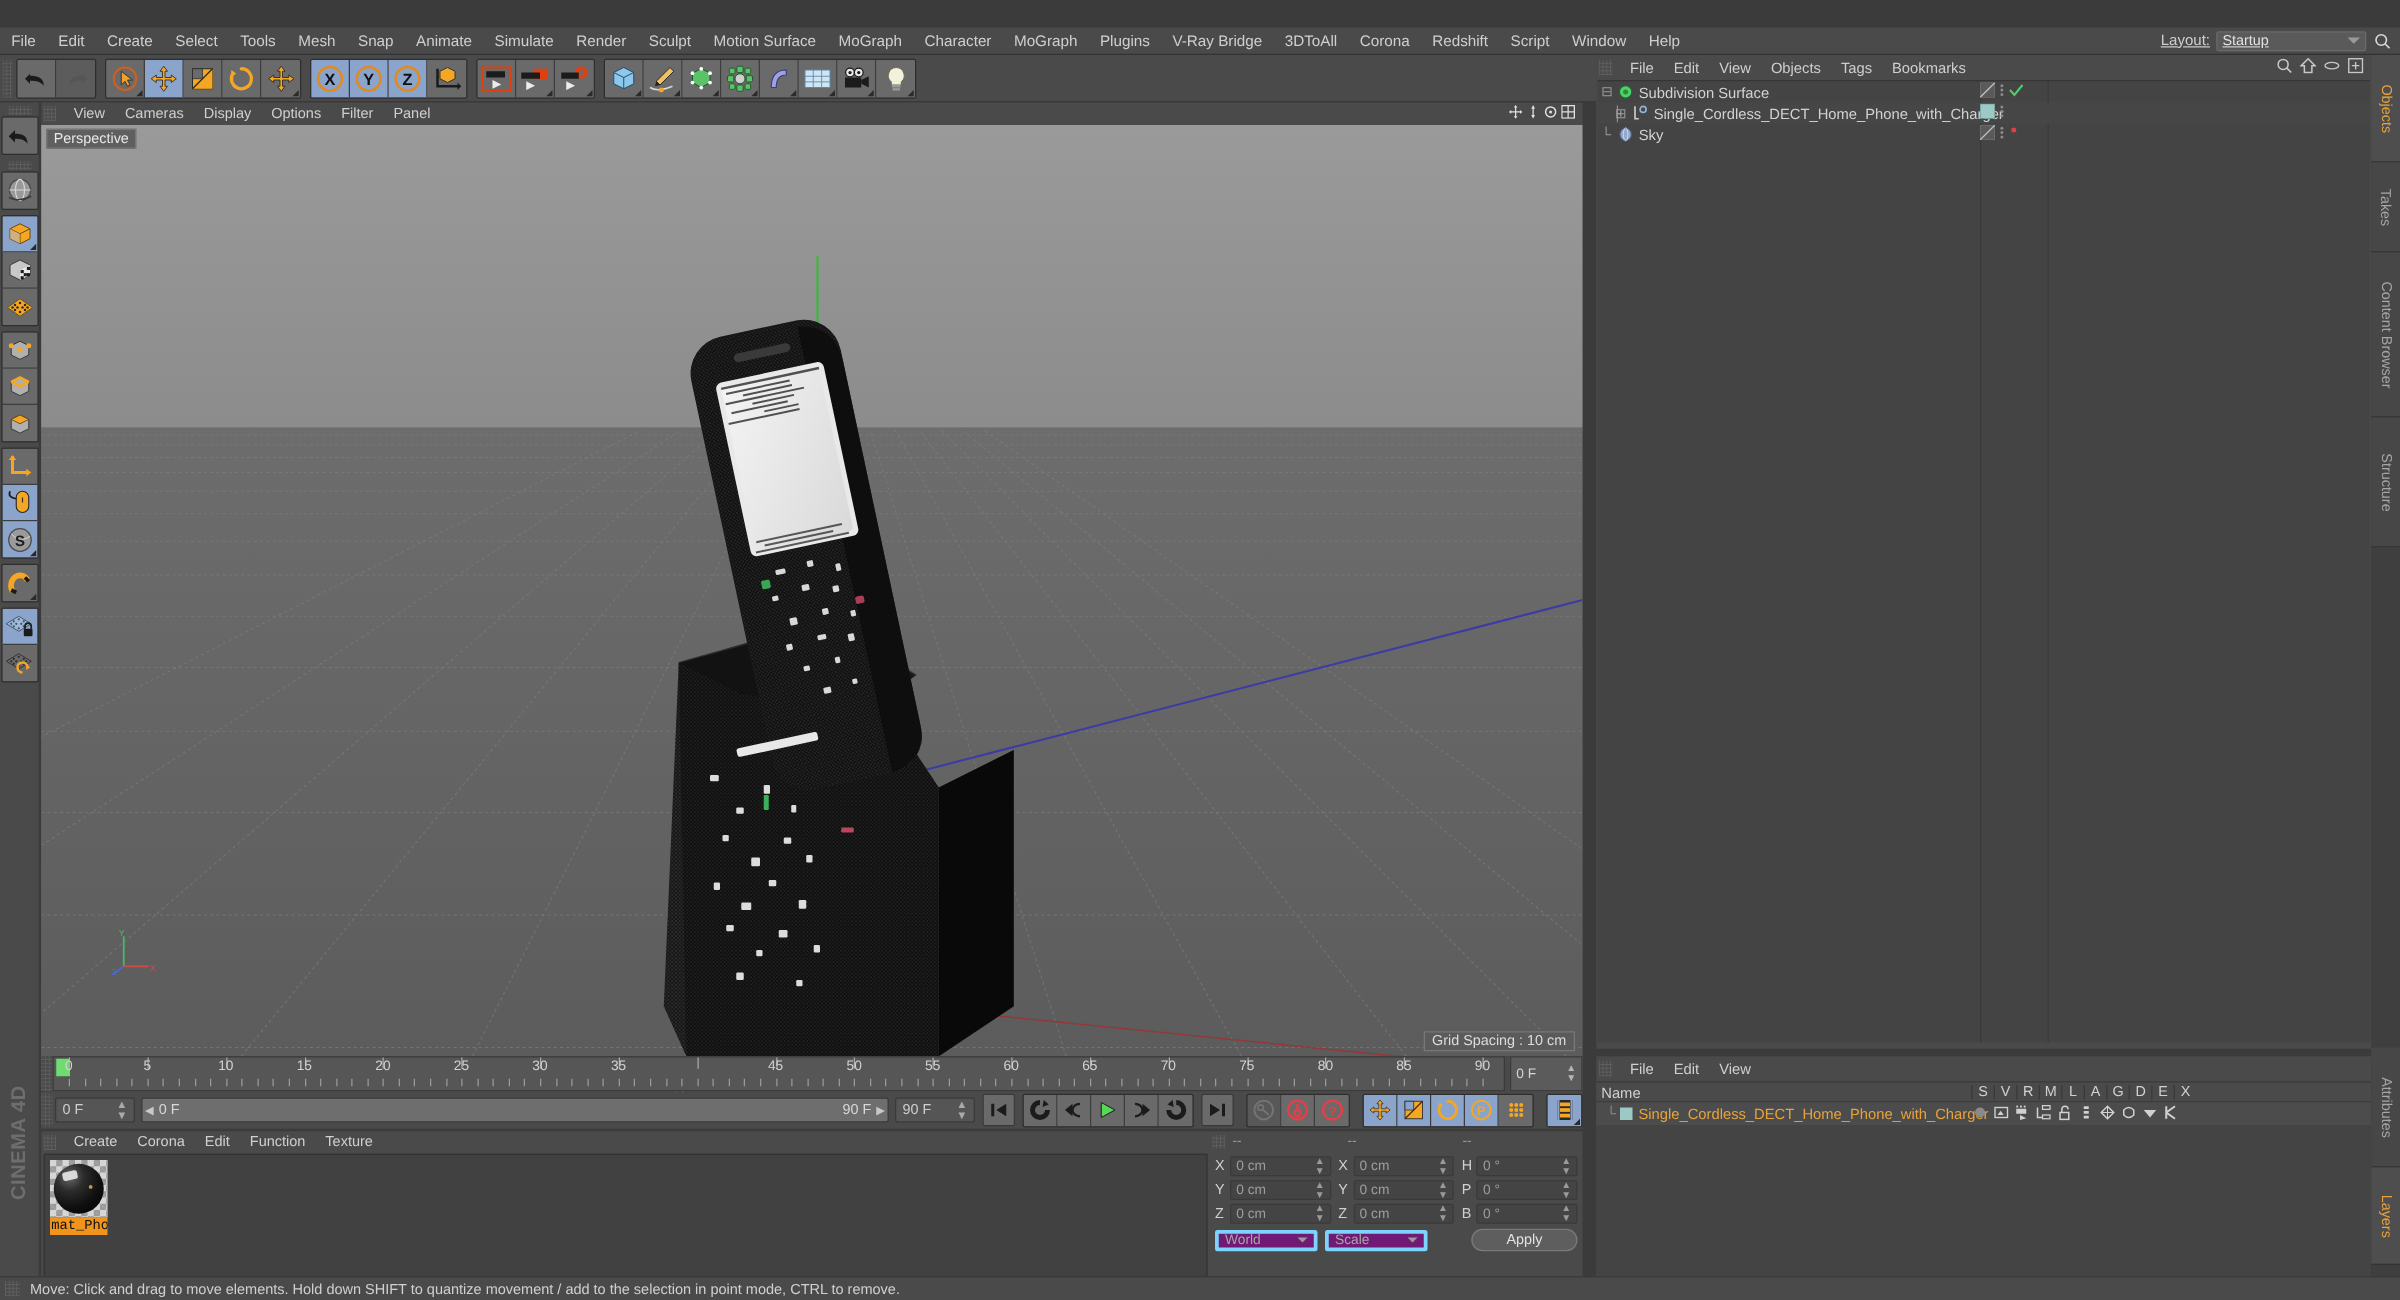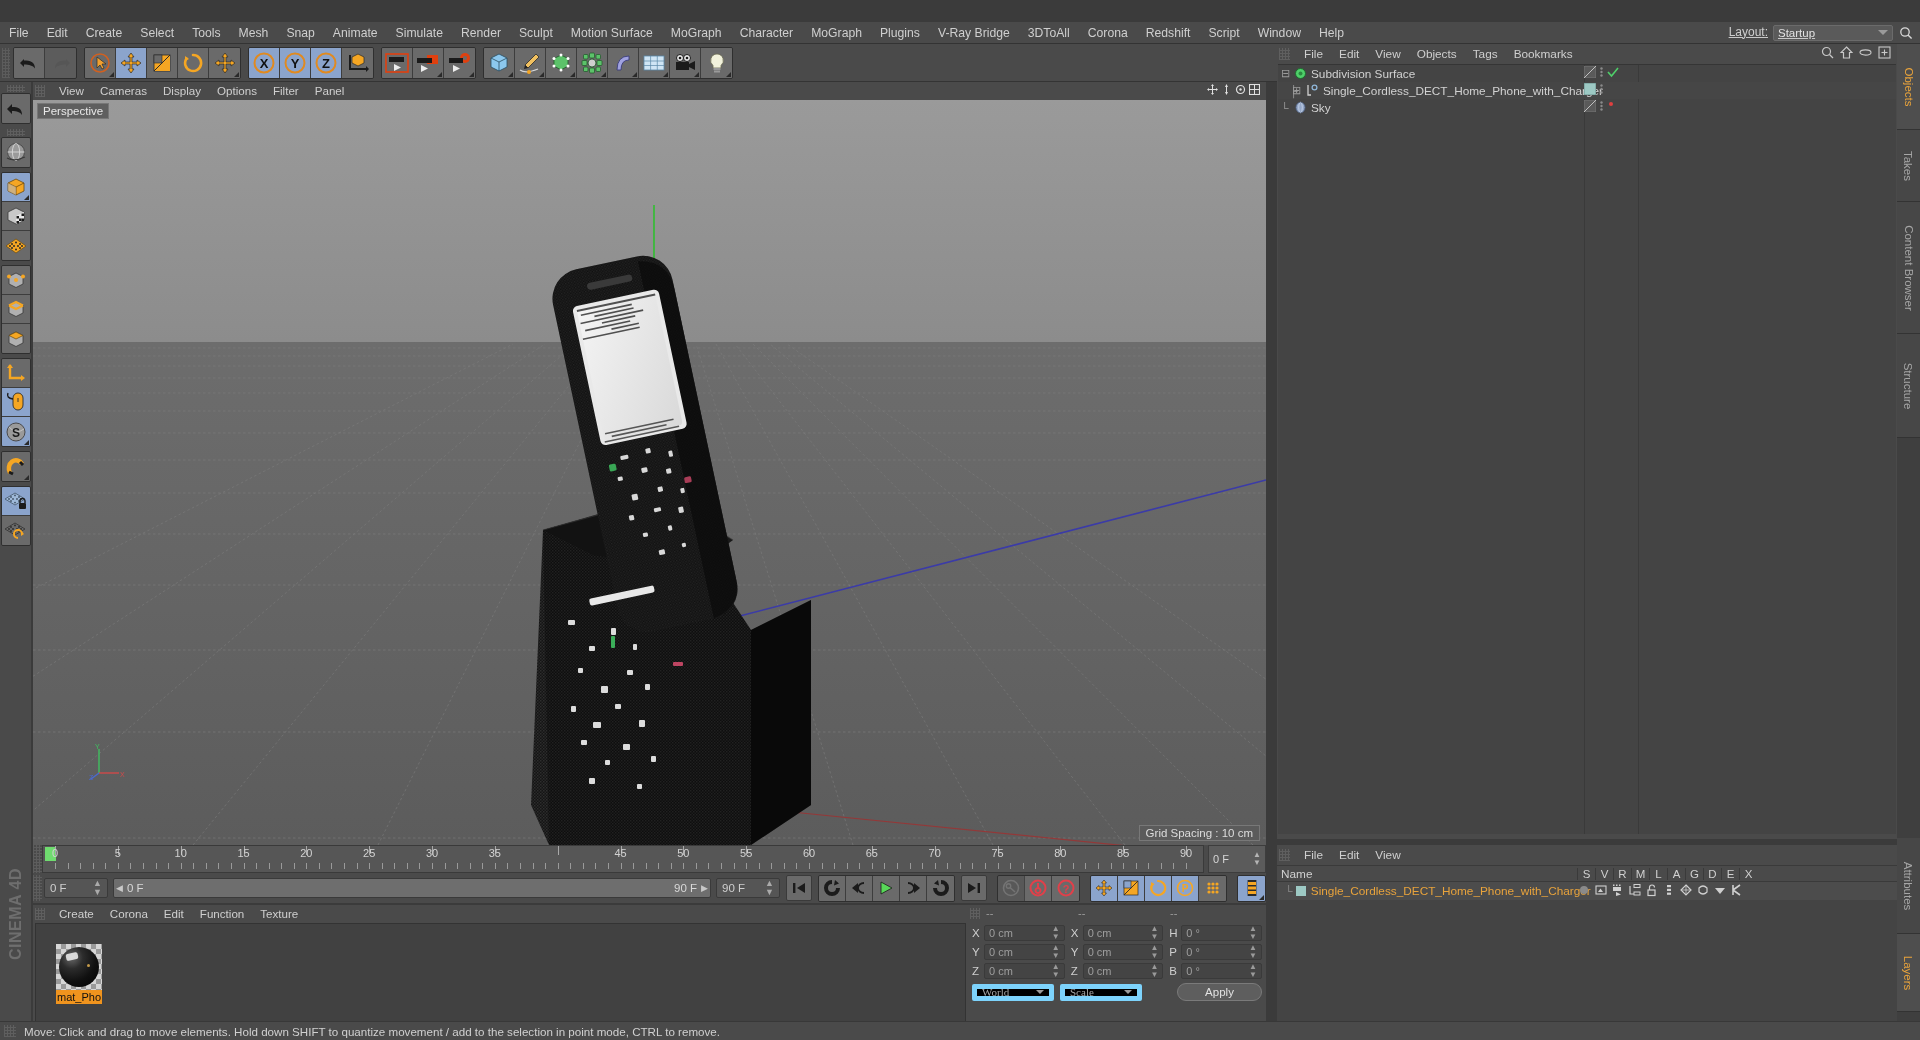--- a/index.html
+++ b/index.html
@@ -169,21 +169,21 @@
   .matmgr{
     position:absolute; left:33px; top:905px; width:935px; height:130px;
     background:#4a4a4a;
   }
   .mm-hdr{ height:18px;display:flex;align-items:center;padding-left:2px;}
   .mm-hdr .g{ width:10px;height:12px;
     background-image:repeating-linear-gradient(0deg,#6e6e6e 0 1px,transparent 1px 3px),
                      repeating-linear-gradient(90deg,#6e6e6e 0 1px,transparent 1px 3px);
     background-size:3px 3px;opacity:.6;margin-right:6px;}
   .mm-hdr .mi{ padding:0 8px;font-size:11.6px;color:#cfcfcf;line-height:18px;}
-  .mm-body{ margin:0 2px; height:108px; background:#414141; border:1px solid #333; padding:20px;}
+  .mm-body{ margin:0 2px; height:108px; background:#414141; border:1px solid #333; padding:4px;font-family:Liberation Mono, monospace;}
   .mat{ width:46px; }
   .mat .sw{
     width:46px;height:46px;
     background-image:
       linear-gradient(45deg,#9a9a9a 25%,transparent 25%,transparent 75%,#9a9a9a 75%),
       linear-gradient(45deg,#9a9a9a 25%,transparent 25%,transparent 75%,#9a9a9a 75%);
     background-size:10px 10px; background-position:0 0,5px 5px; background-color:#d6d6d6;
     display:flex;align-items:center;justify-content:center;
   }
   .mat .ball{
@@ -210,22 +210,22 @@
                      repeating-linear-gradient(90deg,#6e6e6e 0 1px,transparent 1px 3px);
     background-size:3px 3px;opacity:.6;margin-right:6px;}
   .co-hdr .lab{ font-size:11px;color:#9d9d9d;width:92px;}
   .co-body{ margin:0 2px;padding:3px 2px;}
   .co-row{ display:flex;align-items:center;height:17px;margin-bottom:2px;}
   .co-ax{ width:12px;font-size:11.5px;color:#cfcfcf;text-align:left;}
   .co-in{ flex:1;height:16px;background:#444;border:1px solid #3a3a3a;border-radius:2px;
           display:flex;align-items:center;padding:0 4px;font-size:11px;color:#9e9e9e;margin-right:6px;}
   .co-in .sp{margin-left:auto;color:#9a9a9a;font-size:8px;line-height:8px;}
   .co-foot{ display:flex;align-items:center;gap:6px;margin-top:4px;}
-  .co-sel{ width:82px;height:17px;background:#000000;border:5px solid #7dd3fc;border-radius:2px;
-           display:flex;align-items:center;padding:0 5px;font-size:11px;color:#a5a5a5;font-family:Liberation Serif, serif;}
+  .co-sel{ width:82px;height:17px;background:#701a75;border:3px solid #7dd3fc;border-radius:2px;
+           display:flex;align-items:center;padding:0 5px;font-size:11px;color:#a5a5a5;}
   .co-sel .arrow{ margin-left:auto;width:0;height:0;border-left:4px solid transparent;
                   border-right:4px solid transparent;border-top:4px solid #9a9a9a;}
   .co-apply{ margin-left:auto;width:85px;height:18px;background:#5e5e5e;border:1px solid #7a7a7a;
              border-radius:9px;display:flex;align-items:center;justify-content:center;
              font-size:11.5px;color:#e2e2e2;}
 
   
   .objmgr{ position:absolute; left:1277px; top:44px; width:620px; height:795px; background:#4a4a4a;}
   .om-hdr{ height:20px;display:flex;align-items:center;padding-left:2px;}
   .om-hdr .g{ width:11px;height:12px;

